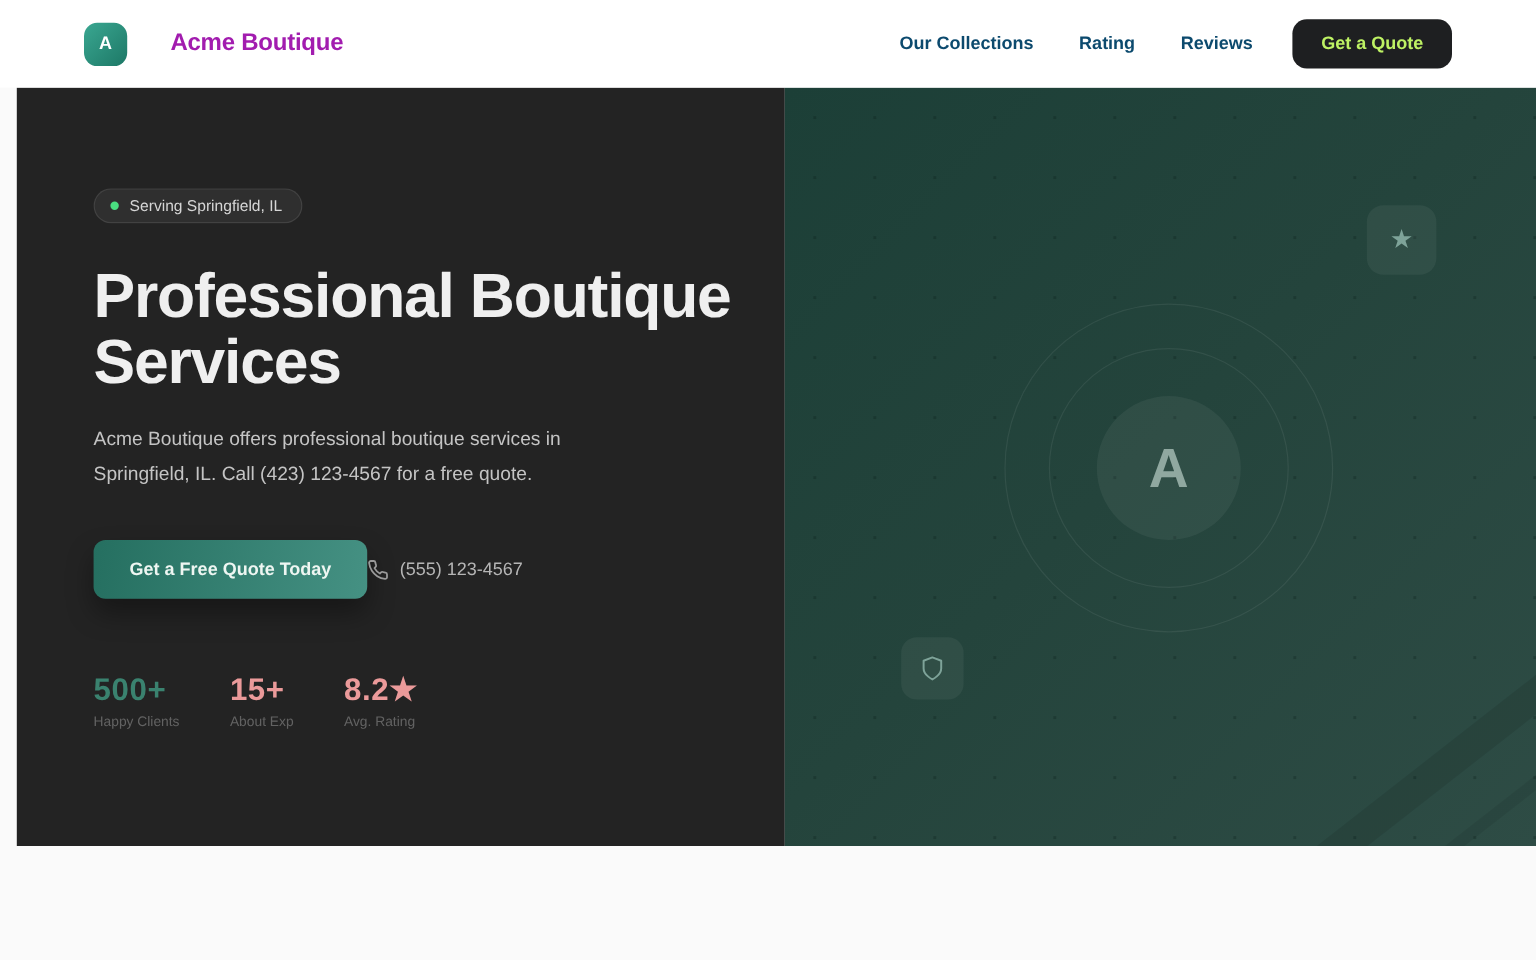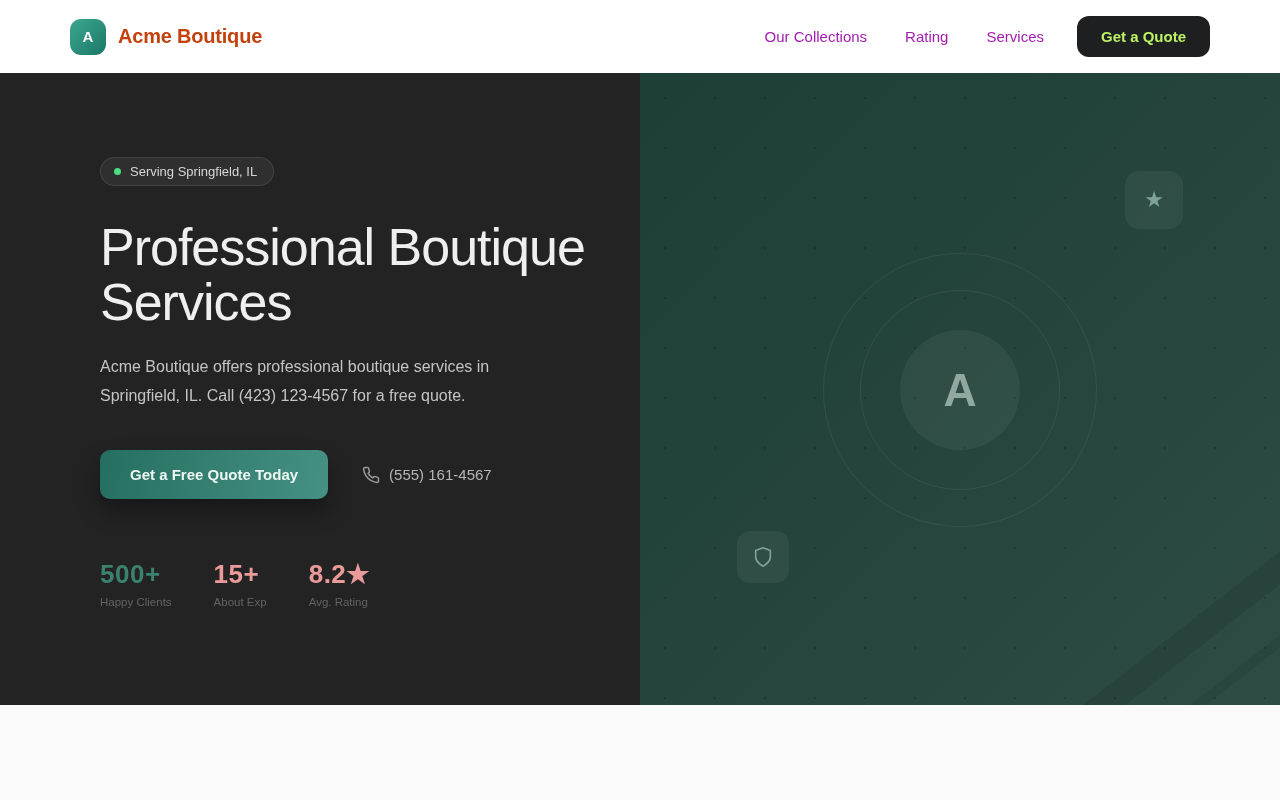--- a/index.html
+++ b/index.html
@@ -12,52 +12,52 @@
     background: #ffffff; display: flex; align-items: center;
     padding: 0 70px 0 70px; z-index: 5;
   }
   .brand { display: flex; align-items: center; gap: 12px; }
   .logo-mark {
     width: 36px; height: 36px; border-radius: 11px;
     background: linear-gradient(135deg, #3aa791, #1d7866);
     color: #ffffff; font-weight: bold; font-size: 15px;
     display: flex; align-items: center; justify-content: center;
   }
-  .brand-name { font-size: 20px; font-weight: bold; color: #c2410c; letter-spacing: -0.2px; }
+  .brand-name { font-size: 20px; font-weight: bold; color: #a21caf; letter-spacing: -0.2px; margin-left: 24px; }
   .nav { margin-left: auto; display: flex; align-items: center; gap: 38px; }
-  .nav a { text-decoration: none; color: #a21caf; font-size: 15px; cursor: pointer; }
+  .nav a { text-decoration: none; color: #0c4a6e; font-size: 15px; cursor: pointer; font-weight: bold; }
   .header-cta {
     margin-left: 33px; background: #1e1f21; color: #bef264;
     font-size: 15px; font-weight: bold; border: none; cursor: pointer;
     padding: 12px 24px; border-radius: 12px; font-family: inherit;
   }
 
   
   .hero { position: absolute; top: 73px; left: 0; width: 1280px; height: 632px; display: flex; }
   .hero-left {
     width: 640px; height: 100%; background: #232323;
-    padding: 84px 60px 0 100px; position: relative;
+    padding: 84px 60px 0 64px; position: relative; margin-left: 14px;
   }
   .badge {
     display: inline-flex; align-items: center; gap: 9px;
     background: rgba(255,255,255,0.06); border: 1px solid rgba(255,255,255,0.09);
     border-radius: 999px; padding: 6px 16px 6px 13px;
     color: #d6d6d6; font-size: 13px;
   }
   .badge-dot { width: 7px; height: 7px; border-radius: 50%; background: #4ade80; }
   h1.hero-title {
     margin-top: 34px; width: 580px;
-    font-size: 52px; line-height: 55px; font-weight: normal;
+    font-size: 52px; line-height: 55px; font-weight: bold;
     color: #efefef; letter-spacing: -1px;
   }
   .hero-desc {
     margin-top: 22px; max-width: 440px;
     font-size: 16px; line-height: 29px; color: #c4c4c4;
   }
-  .cta-row { margin-top: 40px; display: flex; align-items: center; gap: 34px; }
+  .cta-row { margin-top: 40px; display: flex; align-items: center; }
   .cta-button {
     background: linear-gradient(100deg, #256f60, #459183);
     color: #eef6f2; font-size: 15px; font-weight: bold; font-family: inherit;
     border: none; border-radius: 10px; padding: 16px 30px; cursor: pointer;
     box-shadow: 0 12px 22px rgba(0,0,0,0.35);
   }
   .phone-link { display: flex; align-items: center; gap: 9px; color: #b5b5b5; font-size: 15px; cursor: pointer; text-decoration: none; }
   .phone-link svg { display: block; }
   .stats { margin-top: 60px; display: flex; gap: 42px; opacity: 0.92; }
   .stat-value { font-size: 26px; font-weight: bold; color: #fca5a5; letter-spacing: 0.5px; }
@@ -104,40 +104,40 @@
 <div class="header">
   <div class="brand">
     <div class="logo-mark">
       <span>A</span>
     </div>
     <span class="brand-name">Acme Boutique</span>
   </div>
   <nav class="nav">
     <a>Our Collections</a>
     <a>Rating</a>
-    <a>Services</a>
+    <a>Reviews</a>
   </nav>
   <button class="header-cta">Get a Quote</button>
 </div>
 
 <div class="hero">
   <div class="hero-left">
     <div class="badge">
       <span class="badge-dot"></span>
       <span>Serving Springfield, IL</span>
     </div>
     <h1 class="hero-title">Professional Boutique Services</h1>
     <p class="hero-desc">Acme Boutique offers professional boutique services in Springfield, IL. Call (423) 123-4567 for a free quote.</p>
     <div class="cta-row">
       <button class="cta-button">Get a Free Quote Today</button>
       <a class="phone-link">
         <svg width="18" height="18" viewBox="0 0 24 24" fill="none" stroke="#9a9a9a" stroke-width="2" stroke-linecap="round" stroke-linejoin="round">
           <path d="M22 16.92v3a2 2 0 0 1-2.18 2 19.79 19.79 0 0 1-8.63-3.07 19.5 19.5 0 0 1-6-6 19.79 19.79 0 0 1-3.07-8.67A2 2 0 0 1 4.11 2h3a2 2 0 0 1 2 1.72 12.84 12.84 0 0 0 .7 2.81 2 2 0 0 1-.45 2.11L8.09 9.91a16 16 0 0 0 6 6l1.27-1.27a2 2 0 0 1 2.11-.45 12.84 12.84 0 0 0 2.81.7A2 2 0 0 1 22 16.92z"></path>
         </svg>
-        <span>(555) 161-4567</span>
+        <span>(555) 123-4567</span>
       </a>
     </div>
     <div class="stats">
       <div class="stat">
         <div class="stat-value accent">500+</div>
         <div class="stat-label">Happy Clients</div>
       </div>
       <div class="stat">
         <div class="stat-value">15+</div>
         <div class="stat-label">About Exp</div>

